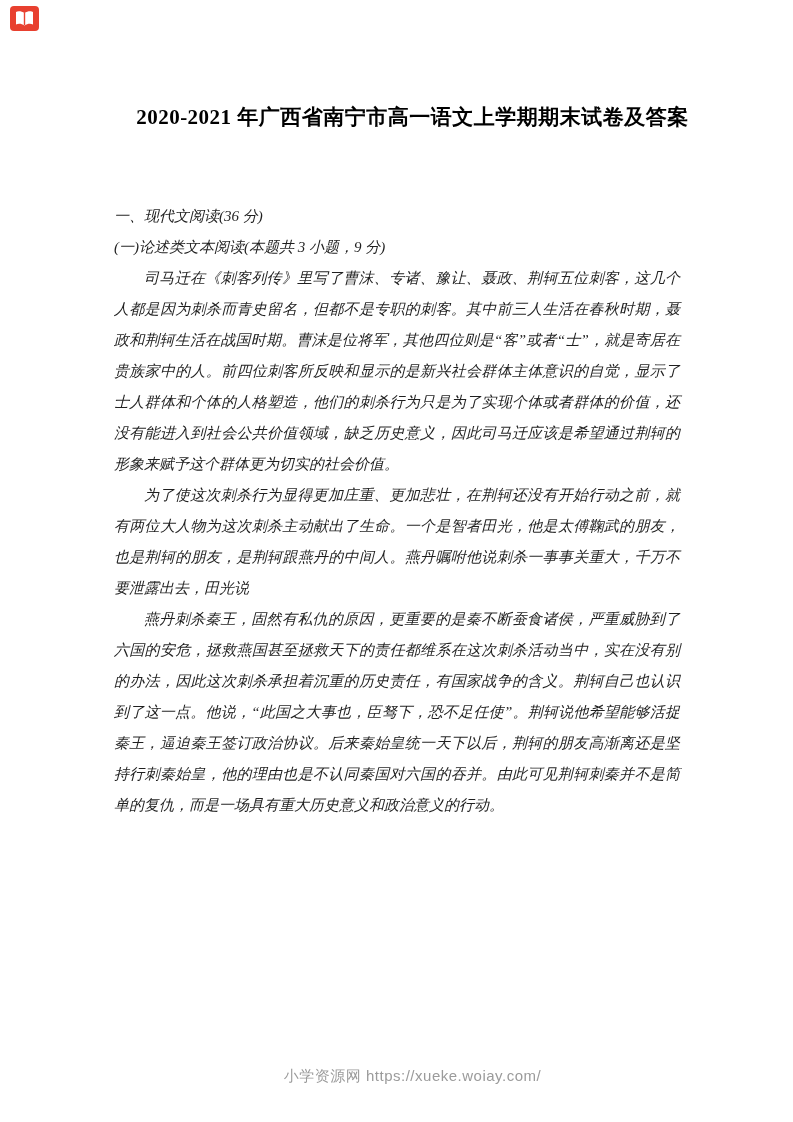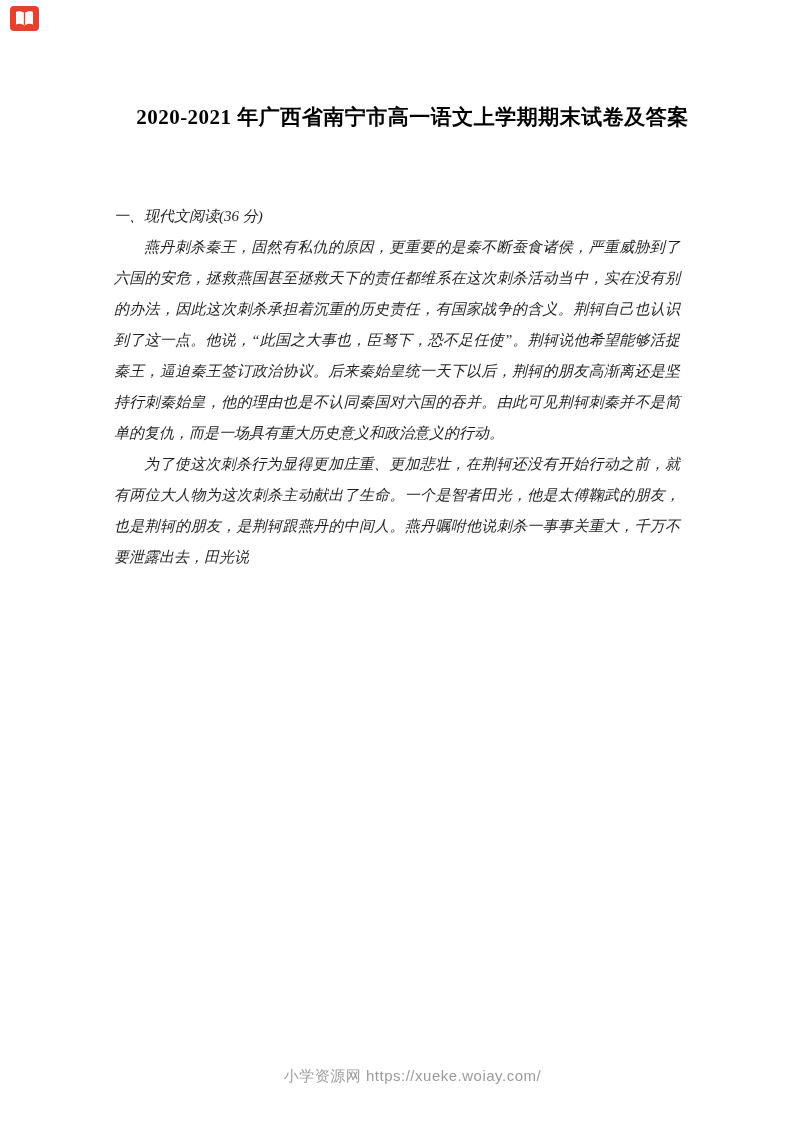--- a/index.html
+++ b/index.html
@@ -78,21 +78,23 @@
       <rect x="0" y="0" width="29" height="25" rx="4" fill="#e8402f"></rect>
       <path d="M14.5 7 C11.5 4.8, 7.5 4.8, 6 6 V18.5 C8.5 17.3, 11.5 17.5, 14.5 19.5 C17.5 17.5, 20.5 17.3, 23 18.5 V6 C21.5 4.8, 17.5 4.8, 14.5 7 Z" fill="#ffffff"></path>
       <rect x="13.8" y="6.5" width="1.4" height="12.5" fill="#e8402f"></rect>
     </svg>
   </div>
 
   <h1 class="title">2020-2021 年广西省南宁市高一语文上学期期末试卷及答案</h1>
 
   <div class="content">
     <p class="heading">一、现代文阅读(36 分)</p>
+    <p class="heading">(一)论述类文本阅读(本题共 3 小题，9 分)</p>
+    <p class="para">司马迁在《刺客列传》里写了曹沫、专诸、豫让、聂政、荆轲五位刺客，这几个人都是因为刺杀而青史留名，但都不是专职的刺客。其中前三人生活在春秋时期，聂政和荆轲生活在战国时期。曹沫是位将军，其他四位则是“客”或者“士”，就是寄居在贵族家中的人。前四位刺客所反映和显示的是新兴社会群体主体意识的自觉，显示了士人群体和个体的人格塑造，他们的刺杀行为只是为了实现个体或者群体的价值，还没有能进入到社会公共价值领域，缺乏历史意义，因此司马迁应该是希望通过荆轲的形象来赋予这个群体更为切实的社会价值。</p>
+    <p class="para">为了使这次刺杀行为显得更加庄重、更加悲壮，在荆轲还没有开始行动之前，就有两位大人物为这次刺杀主动献出了生命。一个是智者田光，他是太傅鞠武的朋友，也是荆轲的朋友，是荆轲跟燕丹的中间人。燕丹嘱咐他说刺杀一事事关重大，千万不要泄露出去，田光说</p>
     <p class="para">燕丹刺杀秦王，固然有私仇的原因，更重要的是秦不断蚕食诸侯，严重威胁到了六国的安危，拯救燕国甚至拯救天下的责任都维系在这次刺杀活动当中，实在没有别的办法，因此这次刺杀承担着沉重的历史责任，有国家战争的含义。荆轲自己也认识到了这一点。他说，“此国之大事也，臣驽下，恐不足任使”。荆轲说他希望能够活捉秦王，逼迫秦王签订政治协议。后来秦始皇统一天下以后，荆轲的朋友高渐离还是坚持行刺秦始皇，他的理由也是不认同秦国对六国的吞并。由此可见荆轲刺秦并不是简单的复仇，而是一场具有重大历史意义和政治意义的行动。</p>
-    <p class="para">为了使这次刺杀行为显得更加庄重、更加悲壮，在荆轲还没有开始行动之前，就有两位大人物为这次刺杀主动献出了生命。一个是智者田光，他是太傅鞠武的朋友，也是荆轲的朋友，是荆轲跟燕丹的中间人。燕丹嘱咐他说刺杀一事事关重大，千万不要泄露出去，田光说</p>
   </div>
 
   <div class="footer">
     <span>小学资源网 https://xueke.woiay.com/</span>
   </div>
 
 </div>
 
 </body></html>

